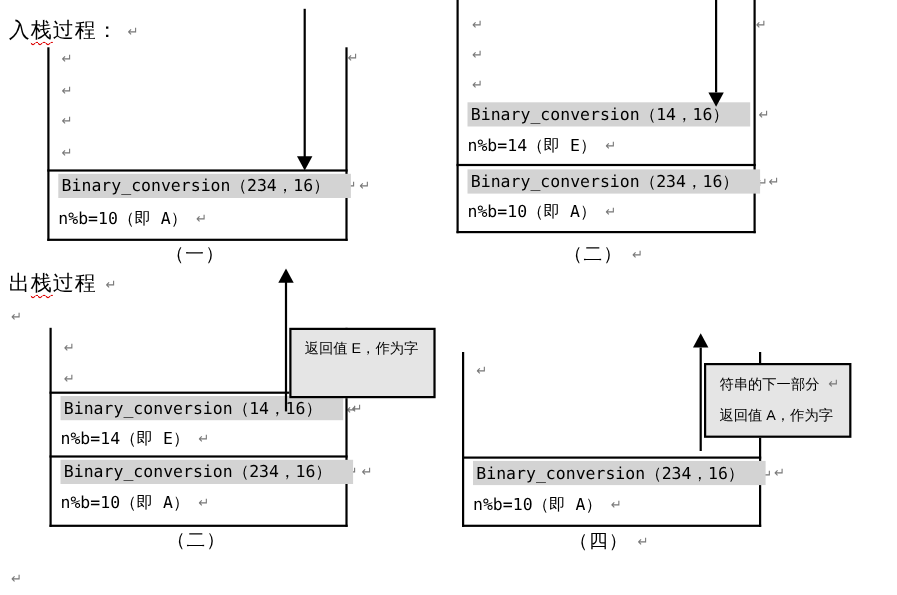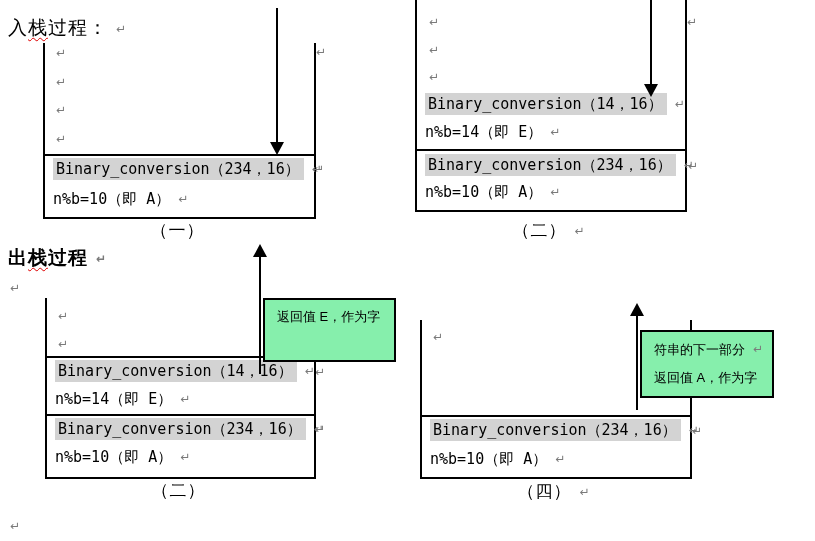--- a/index.html
+++ b/index.html
@@ -8,27 +8,27 @@
     font-family:"Liberation Sans","DejaVu Sans",sans-serif;color:#000;
   }
   .abs{position:absolute;}
   .title{font-size:19px;letter-spacing:1px;white-space:nowrap;}
   .sq{text-decoration-line:underline;text-decoration-style:wavy;text-decoration-color:#dd0000;text-decoration-thickness:1px;text-underline-offset:3px;}
   .pm{font-family:"DejaVu Sans",sans-serif;font-size:12px;color:#7a7a7a;line-height:14px;}
   .pm.inline{margin-left:8px;vertical-align:1px;}
   .stack{position:absolute;border-left:2px solid #000;border-right:2px solid #000;border-bottom:2px solid #000;z-index:1;}
   .hline{position:absolute;left:-2px;right:-2px;height:0;border-top:2px solid #000;}
   .row{position:absolute;white-space:nowrap;font-family:"DejaVu Sans Mono","DejaVu Sans",sans-serif;font-size:15px;line-height:20px;}
-  .hl{background:#d3d3d3;padding:2px 4px 2px 3px;}
+  .hl{background:#d3d3d3;padding:2px 19px 2px 3px;}
   .caption{position:absolute;text-align:center;font-size:17px;letter-spacing:1px;white-space:nowrap;}
   .vshaft{position:absolute;width:2px;background:#000;z-index:4;}
   .head{position:absolute;width:0;height:0;z-index:4;}
   .head.down{border-left:7px solid transparent;border-right:7px solid transparent;border-top:13px solid #000;}
   .head.up{border-left:7px solid transparent;border-right:7px solid transparent;border-bottom:13px solid #000;}
-  .callout{position:absolute;box-sizing:border-box;background:#86efac;border:2px solid #000;z-index:3;
+  .callout{position:absolute;box-sizing:border-box;background:#e5e5e5;border:2px solid #000;z-index:3;
     font-size:13px;padding:4px 6px 2px 12px;white-space:nowrap;}
   .callout .cline{line-height:26px;}
 </style>
 </head>
 <body>
 
 <div id="canvas">
 
   <div class="abs title" style="left:8px;top:15px;">
     <span>入</span><span class="sq">栈</span><span>过程：</span><span class="pm inline">↵</span>
@@ -72,21 +72,21 @@
     </div>
   </div>
   <span class="pm abs" style="left:687px;top:15px;">↵</span>
   <span class="pm abs" style="left:688px;top:159px;">↵</span>
   <div class="caption" style="left:415px;top:219px;width:268px;">
     <span>（二）</span><span class="pm inline">↵</span>
   </div>
   <div class="vshaft" style="left:650px;top:0px;height:84px;"></div>
   <div class="head down" style="left:644px;top:84px;"></div>
 
-  <div class="abs title" style="left:8px;top:245px;font-weight:bold;">
+  <div class="abs title" style="left:8px;top:245px;">
     <span>出</span><span class="sq">栈</span><span>过程</span><span class="pm inline">↵</span>
   </div>
   <span class="pm abs" style="left:10px;top:281px;">↵</span>
 
   <div class="stack" style="left:45px;top:298px;width:267px;height:179px;">
     <span class="pm abs" style="left:11px;top:11px;">↵</span>
     <span class="pm abs" style="left:11px;top:39px;">↵</span>
     <div class="hline" style="top:58px;"></div>
     <div class="row" style="left:8px;top:63px;">
       <span class="hl">Binary_conversion（14，16）</span><span class="pm inline">↵</span>

